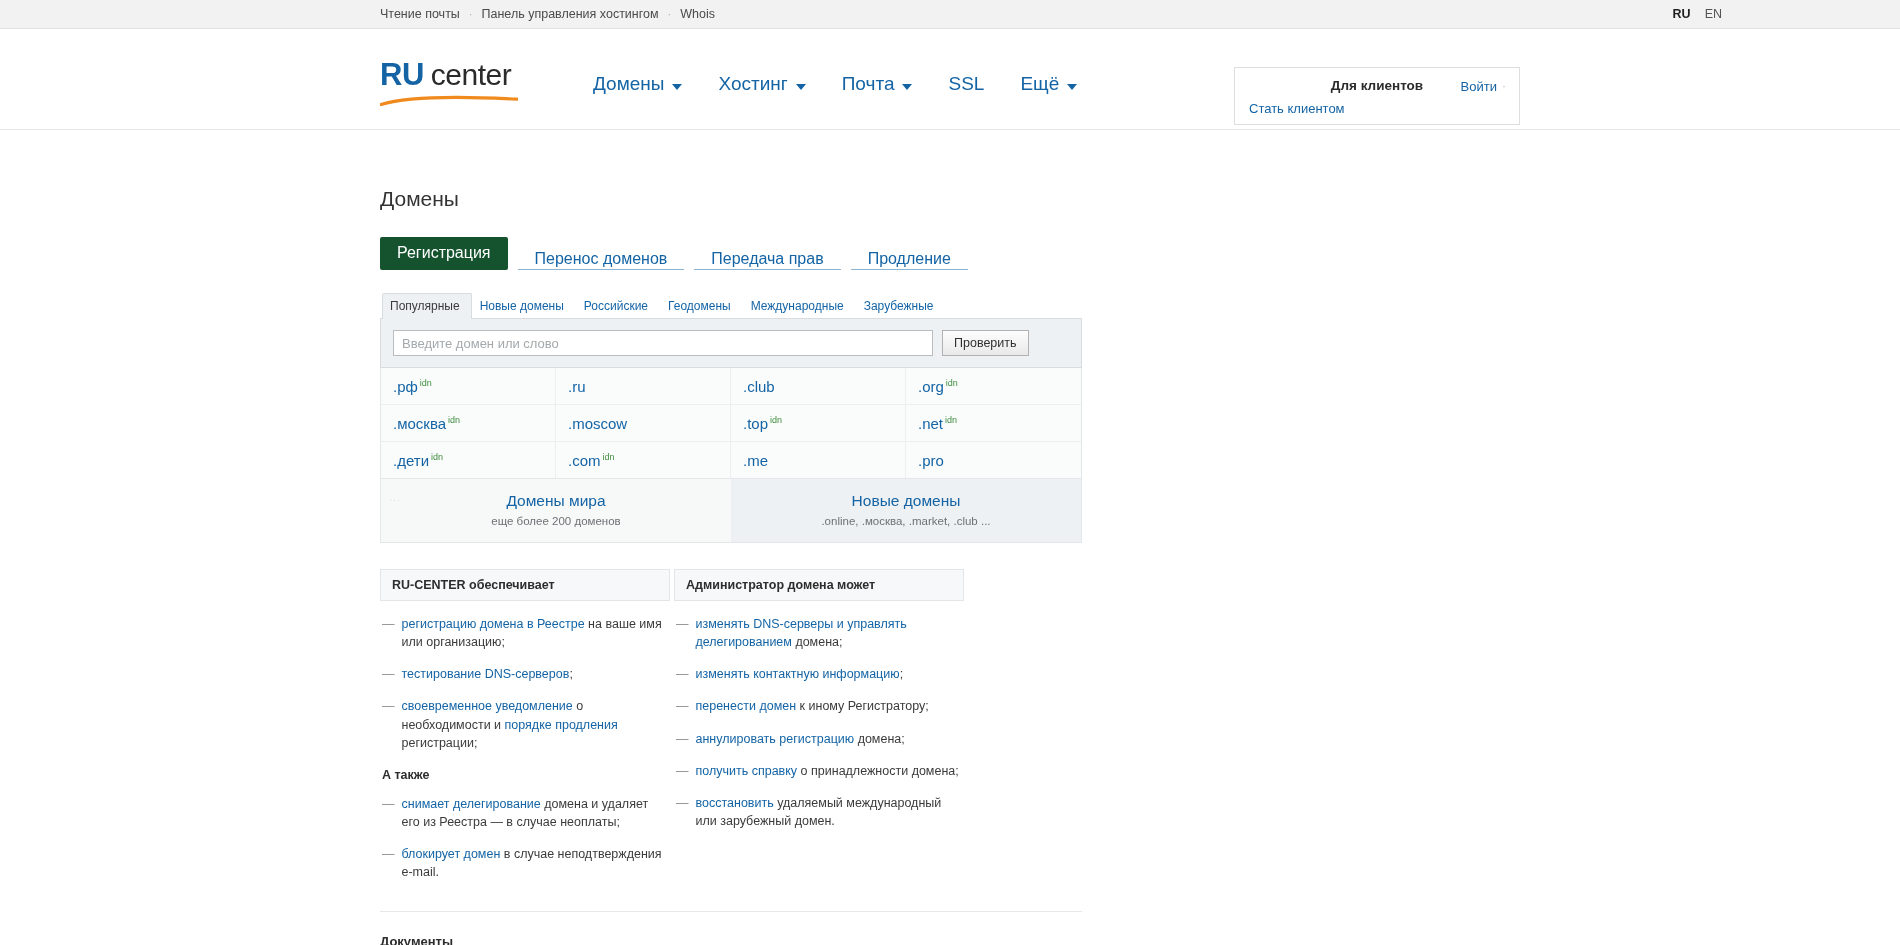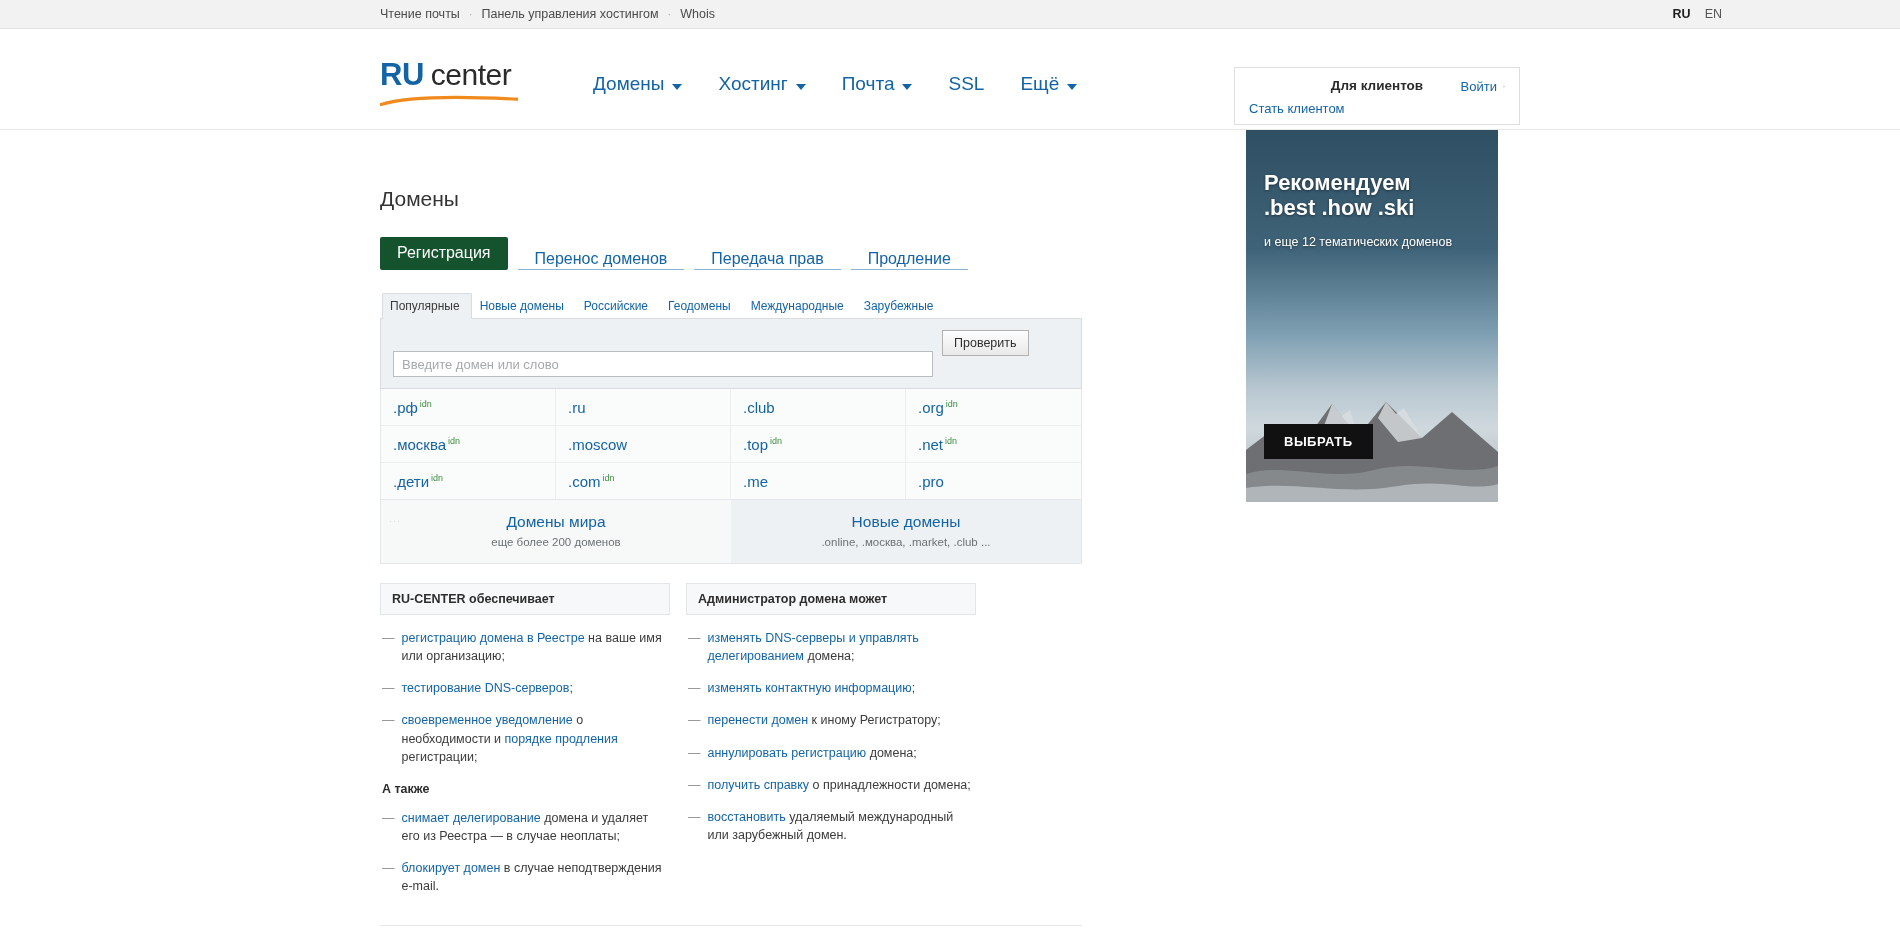--- a/index.html
+++ b/index.html
@@ -218,21 +218,20 @@
     gap: 9px;
   }
   .searchrow input[type=text] {
     width: 540px;
     height: 26px;
     border: 1px solid #b9bdc0;
     padding: 0 8px;
     font-size: 13px;
     color: #333;
     background: #fff;
-    margin-top: 21px;
   }
   .searchrow input[type=text]::placeholder { color: #a5a9ac; }
   .btn-check {
     height: 26px;
     background: linear-gradient(#fdfdfd,#e9e9e9);
     border: 1px solid #b2b2b2;
     font-size: 12.5px;
     color: #2f2f2f;
     padding: 0 11px;
     cursor: pointer;
@@ -293,22 +292,22 @@
     left: 8px;
     top: 12px;
     font-size: 11px;
     color: #dfe3e5;
     letter-spacing: 1px;
   }
 
   
   .infocols {
     display: flex;
-    gap: 16px;
-    margin-top: 19px;
+    gap: 4px;
+    margin-top: 26px;
   }
   .infocol { width: 290px; }
   .ic-head {
     border: 1px solid #e3e6e8;
     background: #f7f8f9;
     padding: 8px 11px;
     font-size: 12.5px;
     font-weight: bold;
     color: #2d2d2d;
   }
@@ -580,29 +579,13 @@
     </div>
 
     <div class="hr"></div>
 
     <div class="docs">
       <div class="docs-title">Документы</div>
 
     </div>
   </div>
 
-  <div class="banner">
-    <div class="banner-sky"></div>
-    <svg class="mount" viewBox="0 0 252 170" preserveAspectRatio="none">
-      <path d="M0,170 L0,118 L34,92 L58,110 L86,72 L112,104 L140,70 L176,106 L206,80 L252,120 L252,170 Z" fill="#6d6f72"></path>
-      <path d="M86,72 L96,84 L104,78 L112,104 L98,112 L78,94 Z" fill="#d8dde0" opacity=".85"></path>
-      <path d="M140,70 L150,82 L158,76 L176,106 L152,110 L132,86 Z" fill="#d8dde0" opacity=".8"></path>
-      <path d="M0,170 L0,142 C40,130 80,150 128,138 C176,126 214,146 252,134 L252,170 Z" fill="#8d9296" opacity=".75"></path>
-      <path d="M0,170 L0,156 C48,148 96,164 152,154 C200,146 226,160 252,152 L252,170 Z" fill="#b9c0c4" opacity=".8"></path>
-    </svg>
-    <div class="banner-text">
-      <div class="bt1">Рекомендуем</div>
-      <div class="bt1">.best .how .ski</div>
-      <div class="bt2">и еще 12 тематических доменов</div>
-    </div>
-    <button class="banner-btn">ВЫБРАТЬ</button>
-  </div>
 </div>
 
 </body></html>

